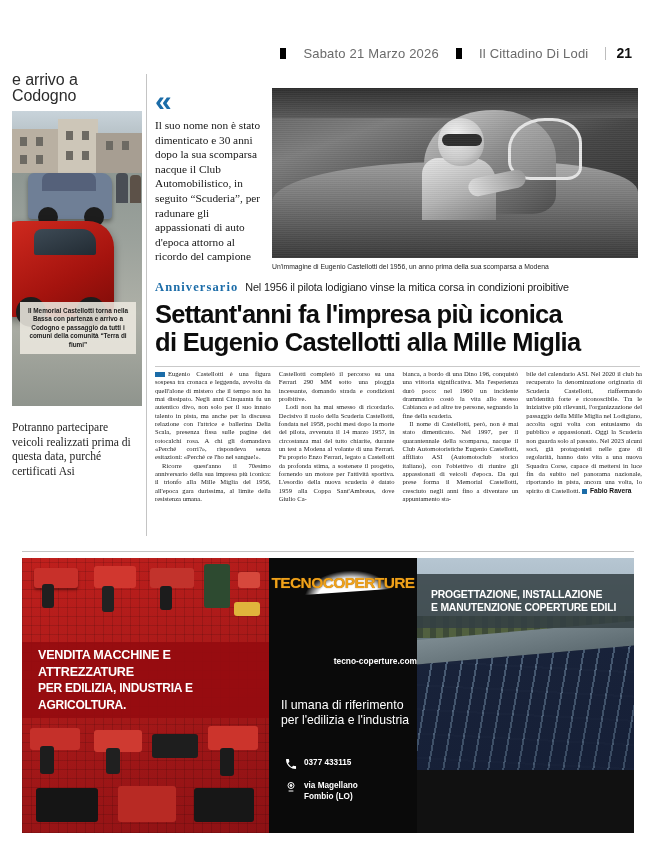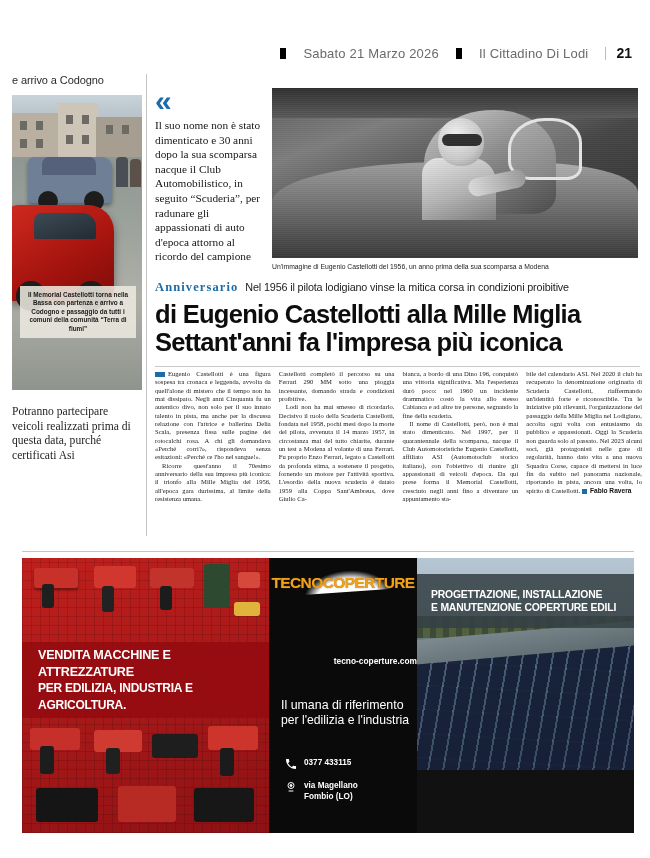--- a/index.html
+++ b/index.html
@@ -31,21 +31,21 @@
     font-size: 14px; font-weight: bold; color: #111;
     padding: 0 4px 0 10px; border-left: 1px solid #bdbdbd; line-height: 13px;
   }
 
   
   .left-col {
     position: absolute; left: 12px; top: 72px; width: 130px; height: 470px;
   }
   .left-kicker {
     font-family: "Liberation Sans", sans-serif;
-    font-size: 11px; color: #2b2b2b; line-height: 16px;
+    font-size: 16px; color: #2b2b2b; line-height: 16px;
     padding-bottom: 7px; letter-spacing: -0.1px;
   }
   .left-photo {
     position: relative; width: 130px; height: 295px; overflow: hidden;
     background: linear-gradient(170deg,#8d9aa4 0%, #7c8790 22%, #b7b3a6 45%, #9aa3a0 70%, #8b8f88 100%);
   }
   
   .lp-sky { position:absolute; top:0; left:0; width:130px; height:58px;
     background: linear-gradient(180deg,#c8d3da,#9fa9ac); }
   .lp-bld1 { position:absolute; top:18px; left:0; width:48px; height:52px; background:#b9b0a2; }
@@ -329,22 +329,22 @@
     <div class="mp-goggle"></div>
     <div class="mp-grain"></div>
   </div>
   <div class="photo-caption">Un'immagine di Eugenio Castellotti del 1956, un anno prima della sua scomparsa a Modena</div>
 
   <div class="headline-wrap">
     <div class="kicker-line">
       <div class="kicker-label">Anniversario</div>
       <div class="kicker-sub">Nel 1956 il pilota lodigiano vinse la mitica corsa in condizioni proibitive</div>
     </div>
+    <div class="headline">Settant'anni fa l'impresa più iconica</div>
     <div class="headline">di Eugenio Castellotti alla Mille Miglia</div>
-    <div class="headline">Settant'anni fa l'impresa più iconica</div>
     <div class="hl-rule"></div>
   </div>
 
   <div class="body-cols">
     <div class="bcol">
       <p class="first"><span class="sq"></span><span>Eugenio Castellotti è una figura sospesa tra cronaca e leggenda, avvolta da quell'alone di mistero che il tempo non ha mai dissipato. Negli anni Cinquanta fu un autentico divo, non solo per il suo innato talento in pista, ma anche per la discussa relazione con l'attrice e ballerina Delia Scala, presenza fissa sulle pagine dei rotocalchi rosa. A chi gli domandava «Perché corri?», rispondeva senza esitazioni: «Perché ce l'ho nel sangue!».</span></p>
       <p>Ricorre quest'anno il 70esimo anniversario della sua impresa più iconica: il trionfo alla Mille Miglia del 1956, all'epoca gara durissima, al limite della resistenza umana.</p>
     </div>
     <div class="bcol">
       <p class="first">Castellotti completò il percorso su una Ferrari 290 MM sotto una pioggia incessante, domando strada e condizioni proibitive.</p>

